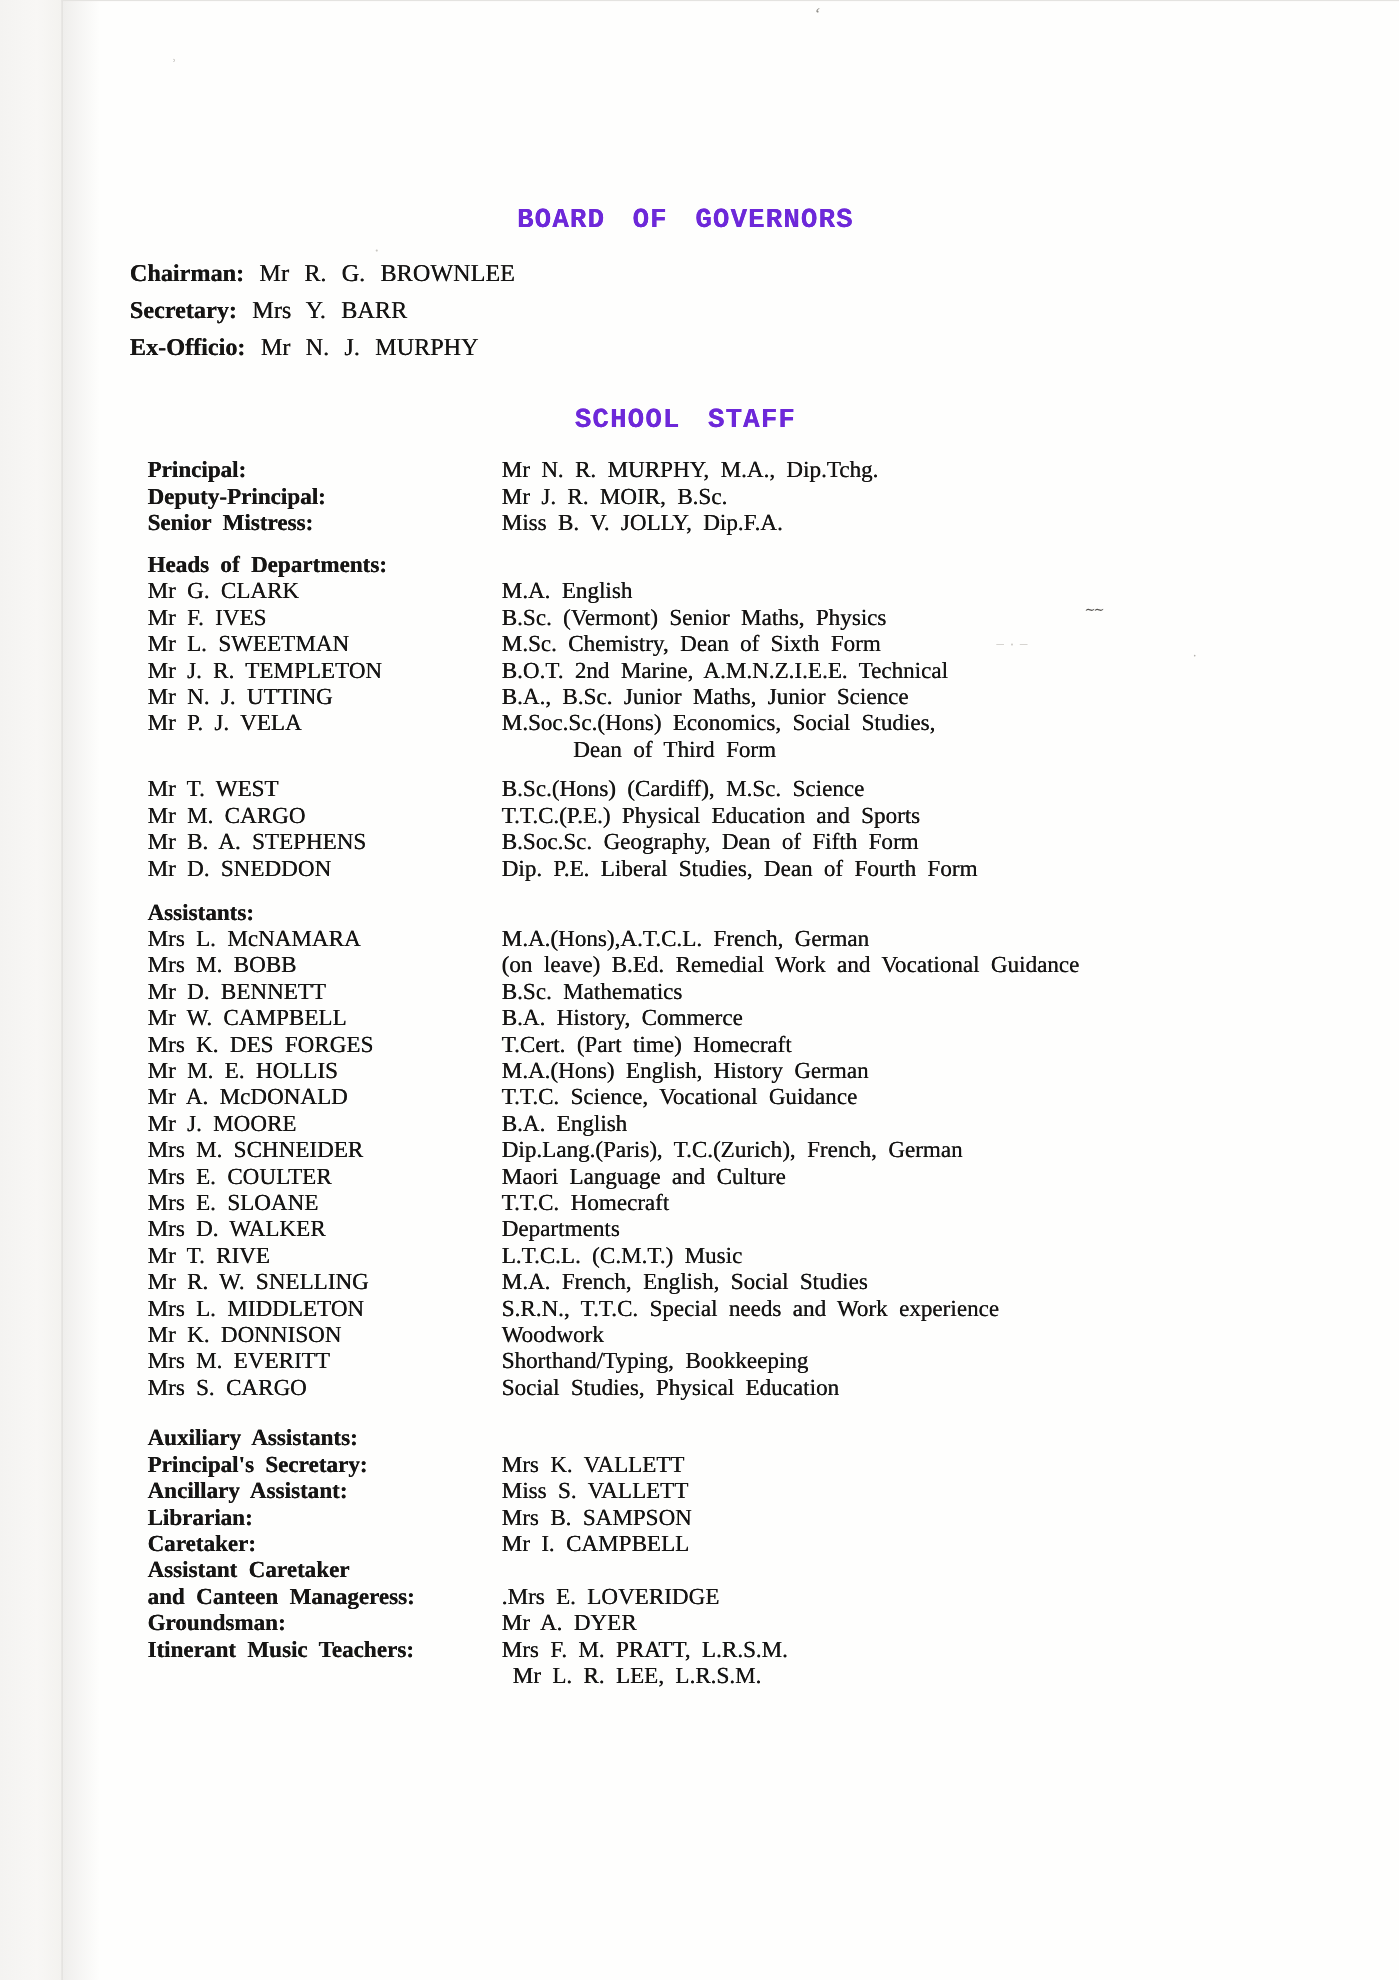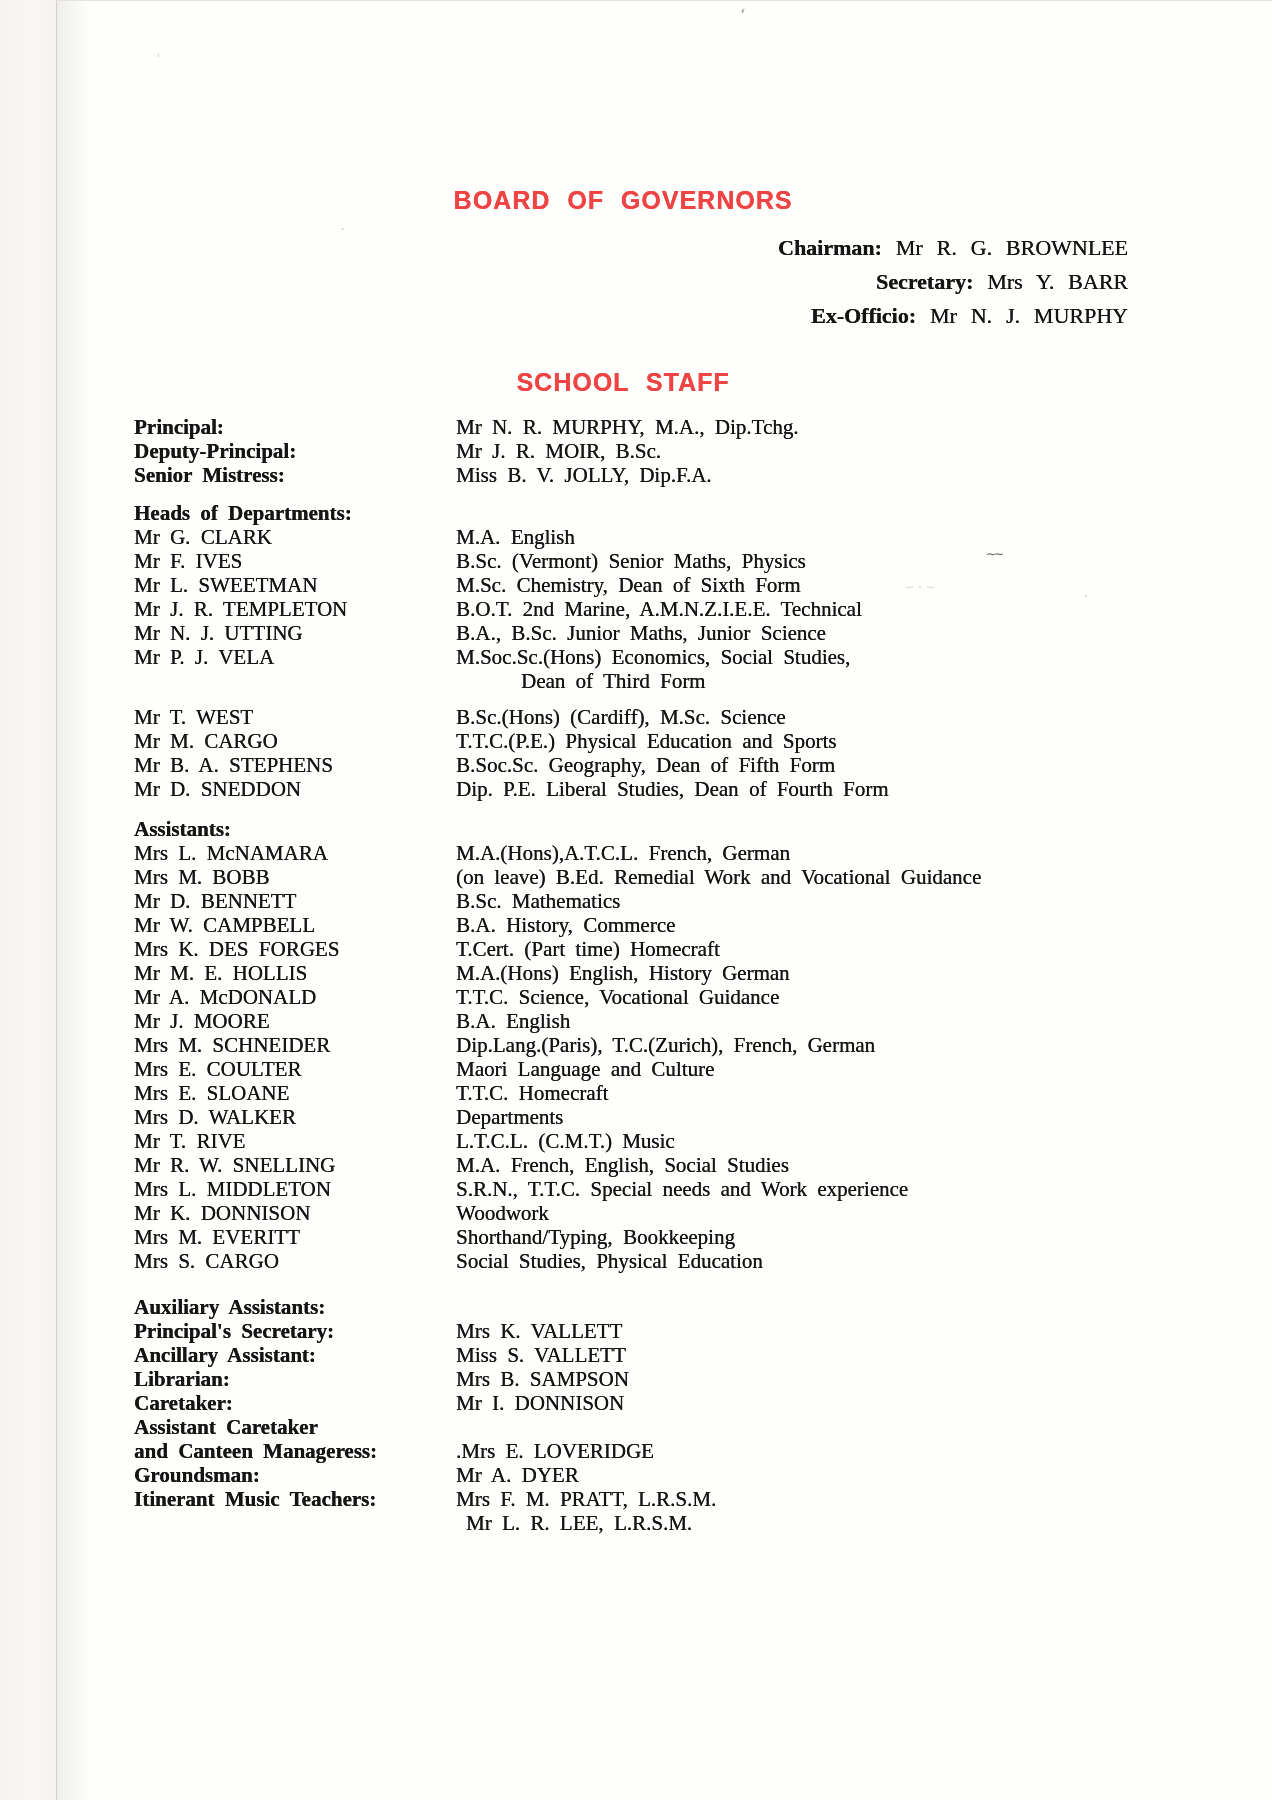--- a/index.html
+++ b/index.html
@@ -22,28 +22,28 @@
   }
   .top-line {
     position:absolute; top:0; left:56px; right:0; height:1px; background:#e4e3e0;
   }
   .content {
     position:absolute; left:118px; top:0; width:1010px;
     text-shadow:0.25px 0 0 currentColor;
   }
   .section-heading {
     margin:0; text-align:center;
-    font-family:Liberation Sans, sans-serif;
+    font-family:Liberation Mono, monospace;
     font-weight:700; font-size:25px; line-height:30px;
-    letter-spacing:1px; word-spacing:9px; color:#ef4444;
+    letter-spacing:1px; word-spacing:9px; color:#6d28d9;
   }
   .gov-title { margin-top:185px; }
   .officers { margin-top:16px; }
   .officer-line {
-    font-size:22px; line-height:34px; text-align:right;
+    font-size:22px; line-height:34px; text-align:left;
     word-spacing:0.38em;
   }
   .olabel { font-weight:700; }
   .gov-members { margin-top:24px; font-size:22px; line-height:30px; }
   .gov-line {
     text-align:justify; text-align-last:justify; word-spacing:0.2em;
   }
   .gov-line:last-child {
     text-align:left; text-align-last:auto; word-spacing:0.55em;
   }
@@ -257,21 +257,21 @@
       <div class="srow bold-label">
         <span class="slabel">Ancillary Assistant:</span>
         <span class="svalue">Miss S. VALLETT</span>
       </div>
       <div class="srow bold-label">
         <span class="slabel">Librarian:</span>
         <span class="svalue">Mrs B. SAMPSON</span>
       </div>
       <div class="srow bold-label">
         <span class="slabel">Caretaker:</span>
-        <span class="svalue">Mr I. DONNISON</span>
+        <span class="svalue">Mr I. CAMPBELL</span>
       </div>
       <div class="srow bold-label">
         <span class="slabel">Assistant Caretaker</span>
         <span class="svalue"></span>
       </div>
       <div class="srow bold-label">
         <span class="slabel">and Canteen Manageress:</span>
         <span class="svalue">.Mrs E. LOVERIDGE</span>
       </div>
       <div class="srow bold-label">

